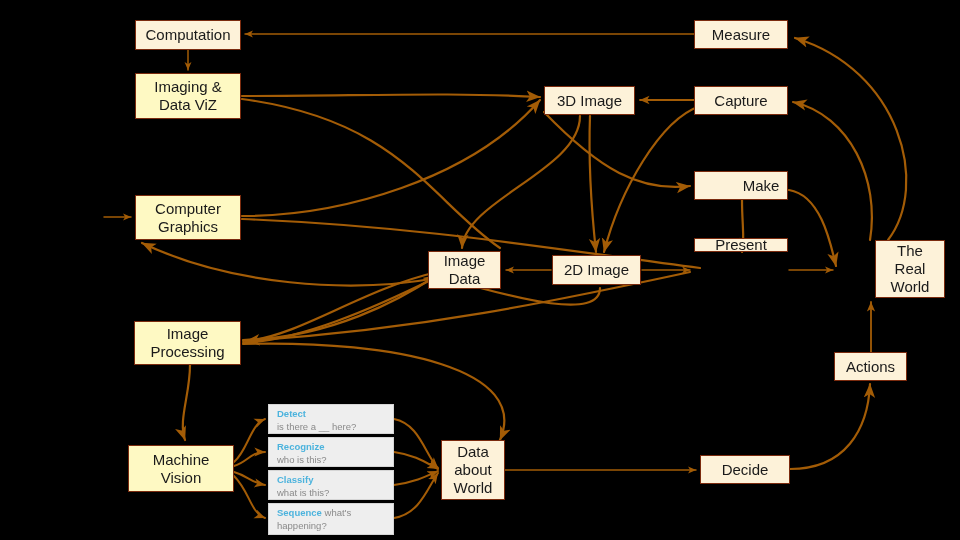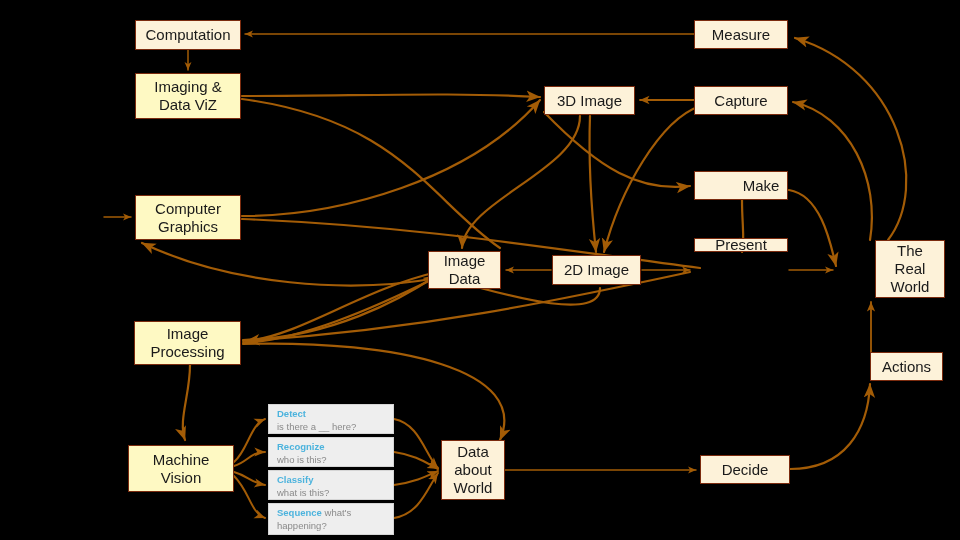--- a/index.html
+++ b/index.html
@@ -141,21 +141,21 @@
   <div class="node cream" style="left:694px;top:86px;width:94px;height:29px;">Capture</div>
 
   <div class="node cream" style="left:694px;top:171px;width:94px;height:29px;padding-left:40px;">Make</div>
 
   <div class="node cream" style="left:694px;top:238px;width:94px;height:14px;">Present</div>
 
   <div class="node cream" style="left:838px;top:240px;width:70px;height:58px;margin-left:37px;">The
 Real
 World</div>
 
-  <div class="node cream" style="left:834px;top:352px;width:73px;height:29px;margin-left:36px;">Actions</div>
+  <div class="node cream" style="left:834px;top:352px;width:73px;height:29px;">Actions</div>
 
   <div class="node cream" style="left:441px;top:440px;width:64px;height:60px;">Data
 about
 World</div>
 
   <div class="node cream" style="left:700px;top:455px;width:90px;height:29px;">Decide</div>
 
   <div class="qbox" style="left:268px;top:404px;width:126px;height:30px;">
     <b>Detect</b>
     <span class="line2">is there a __ here?</span>

